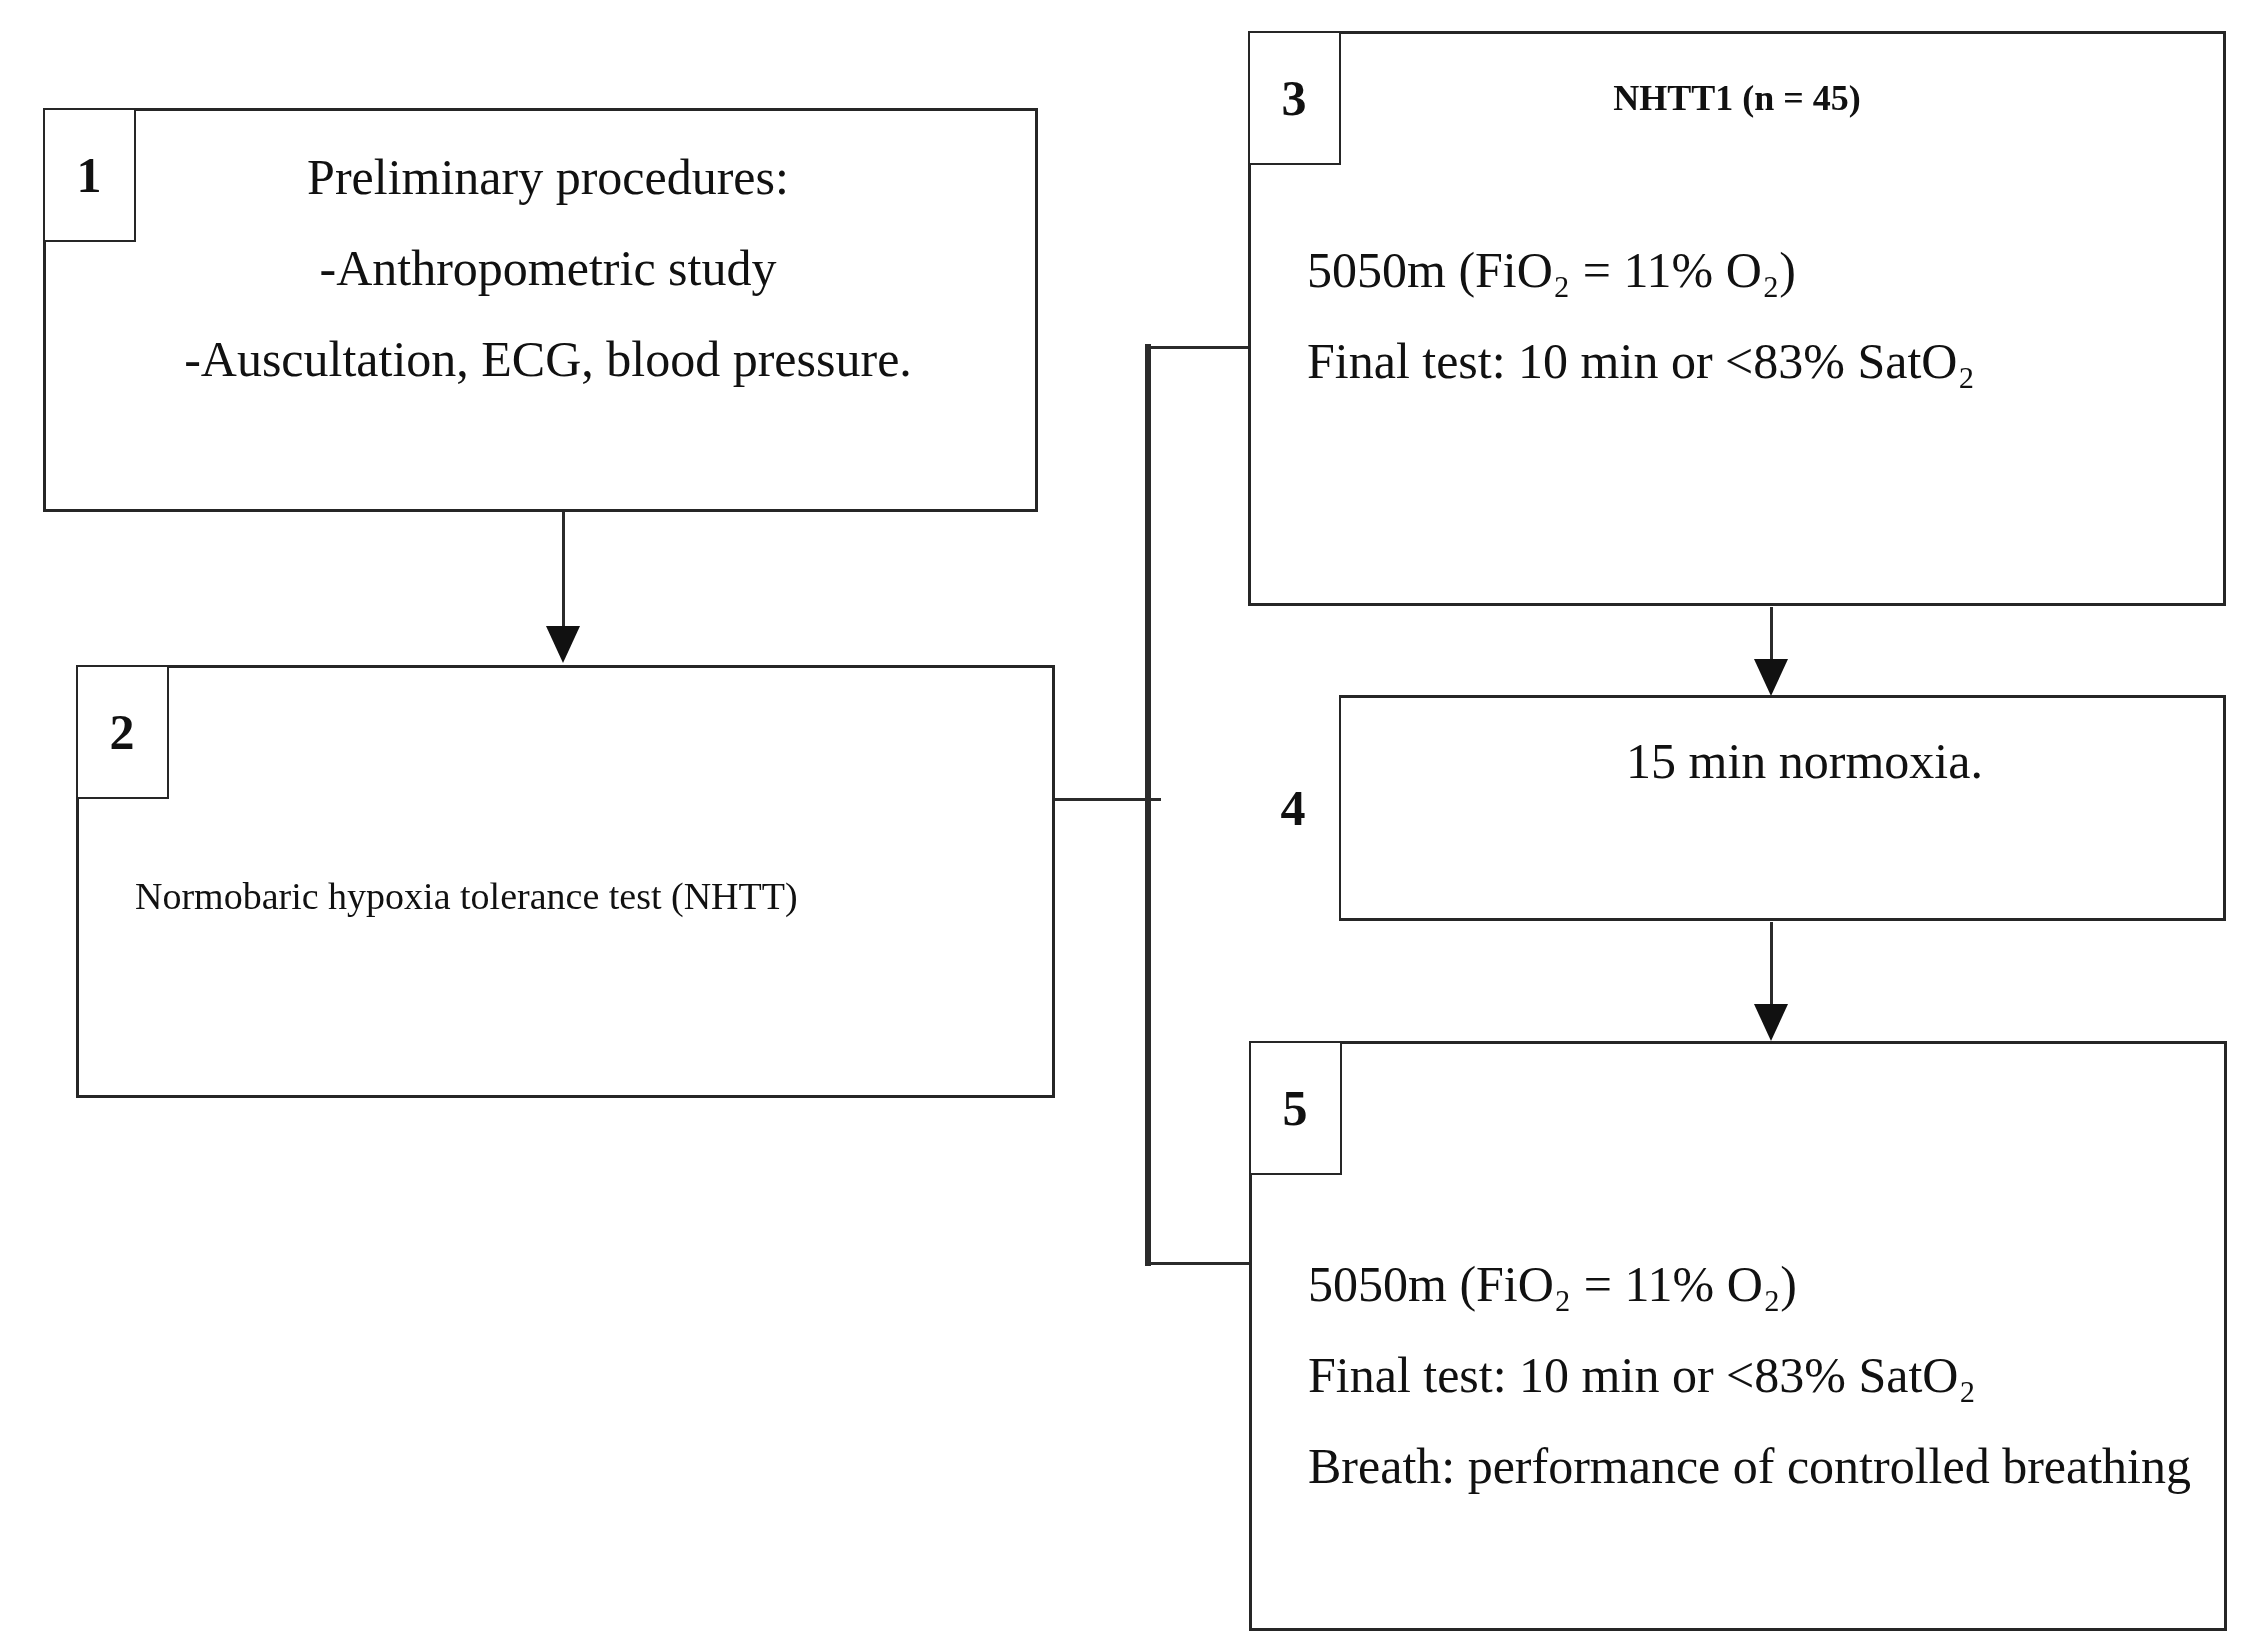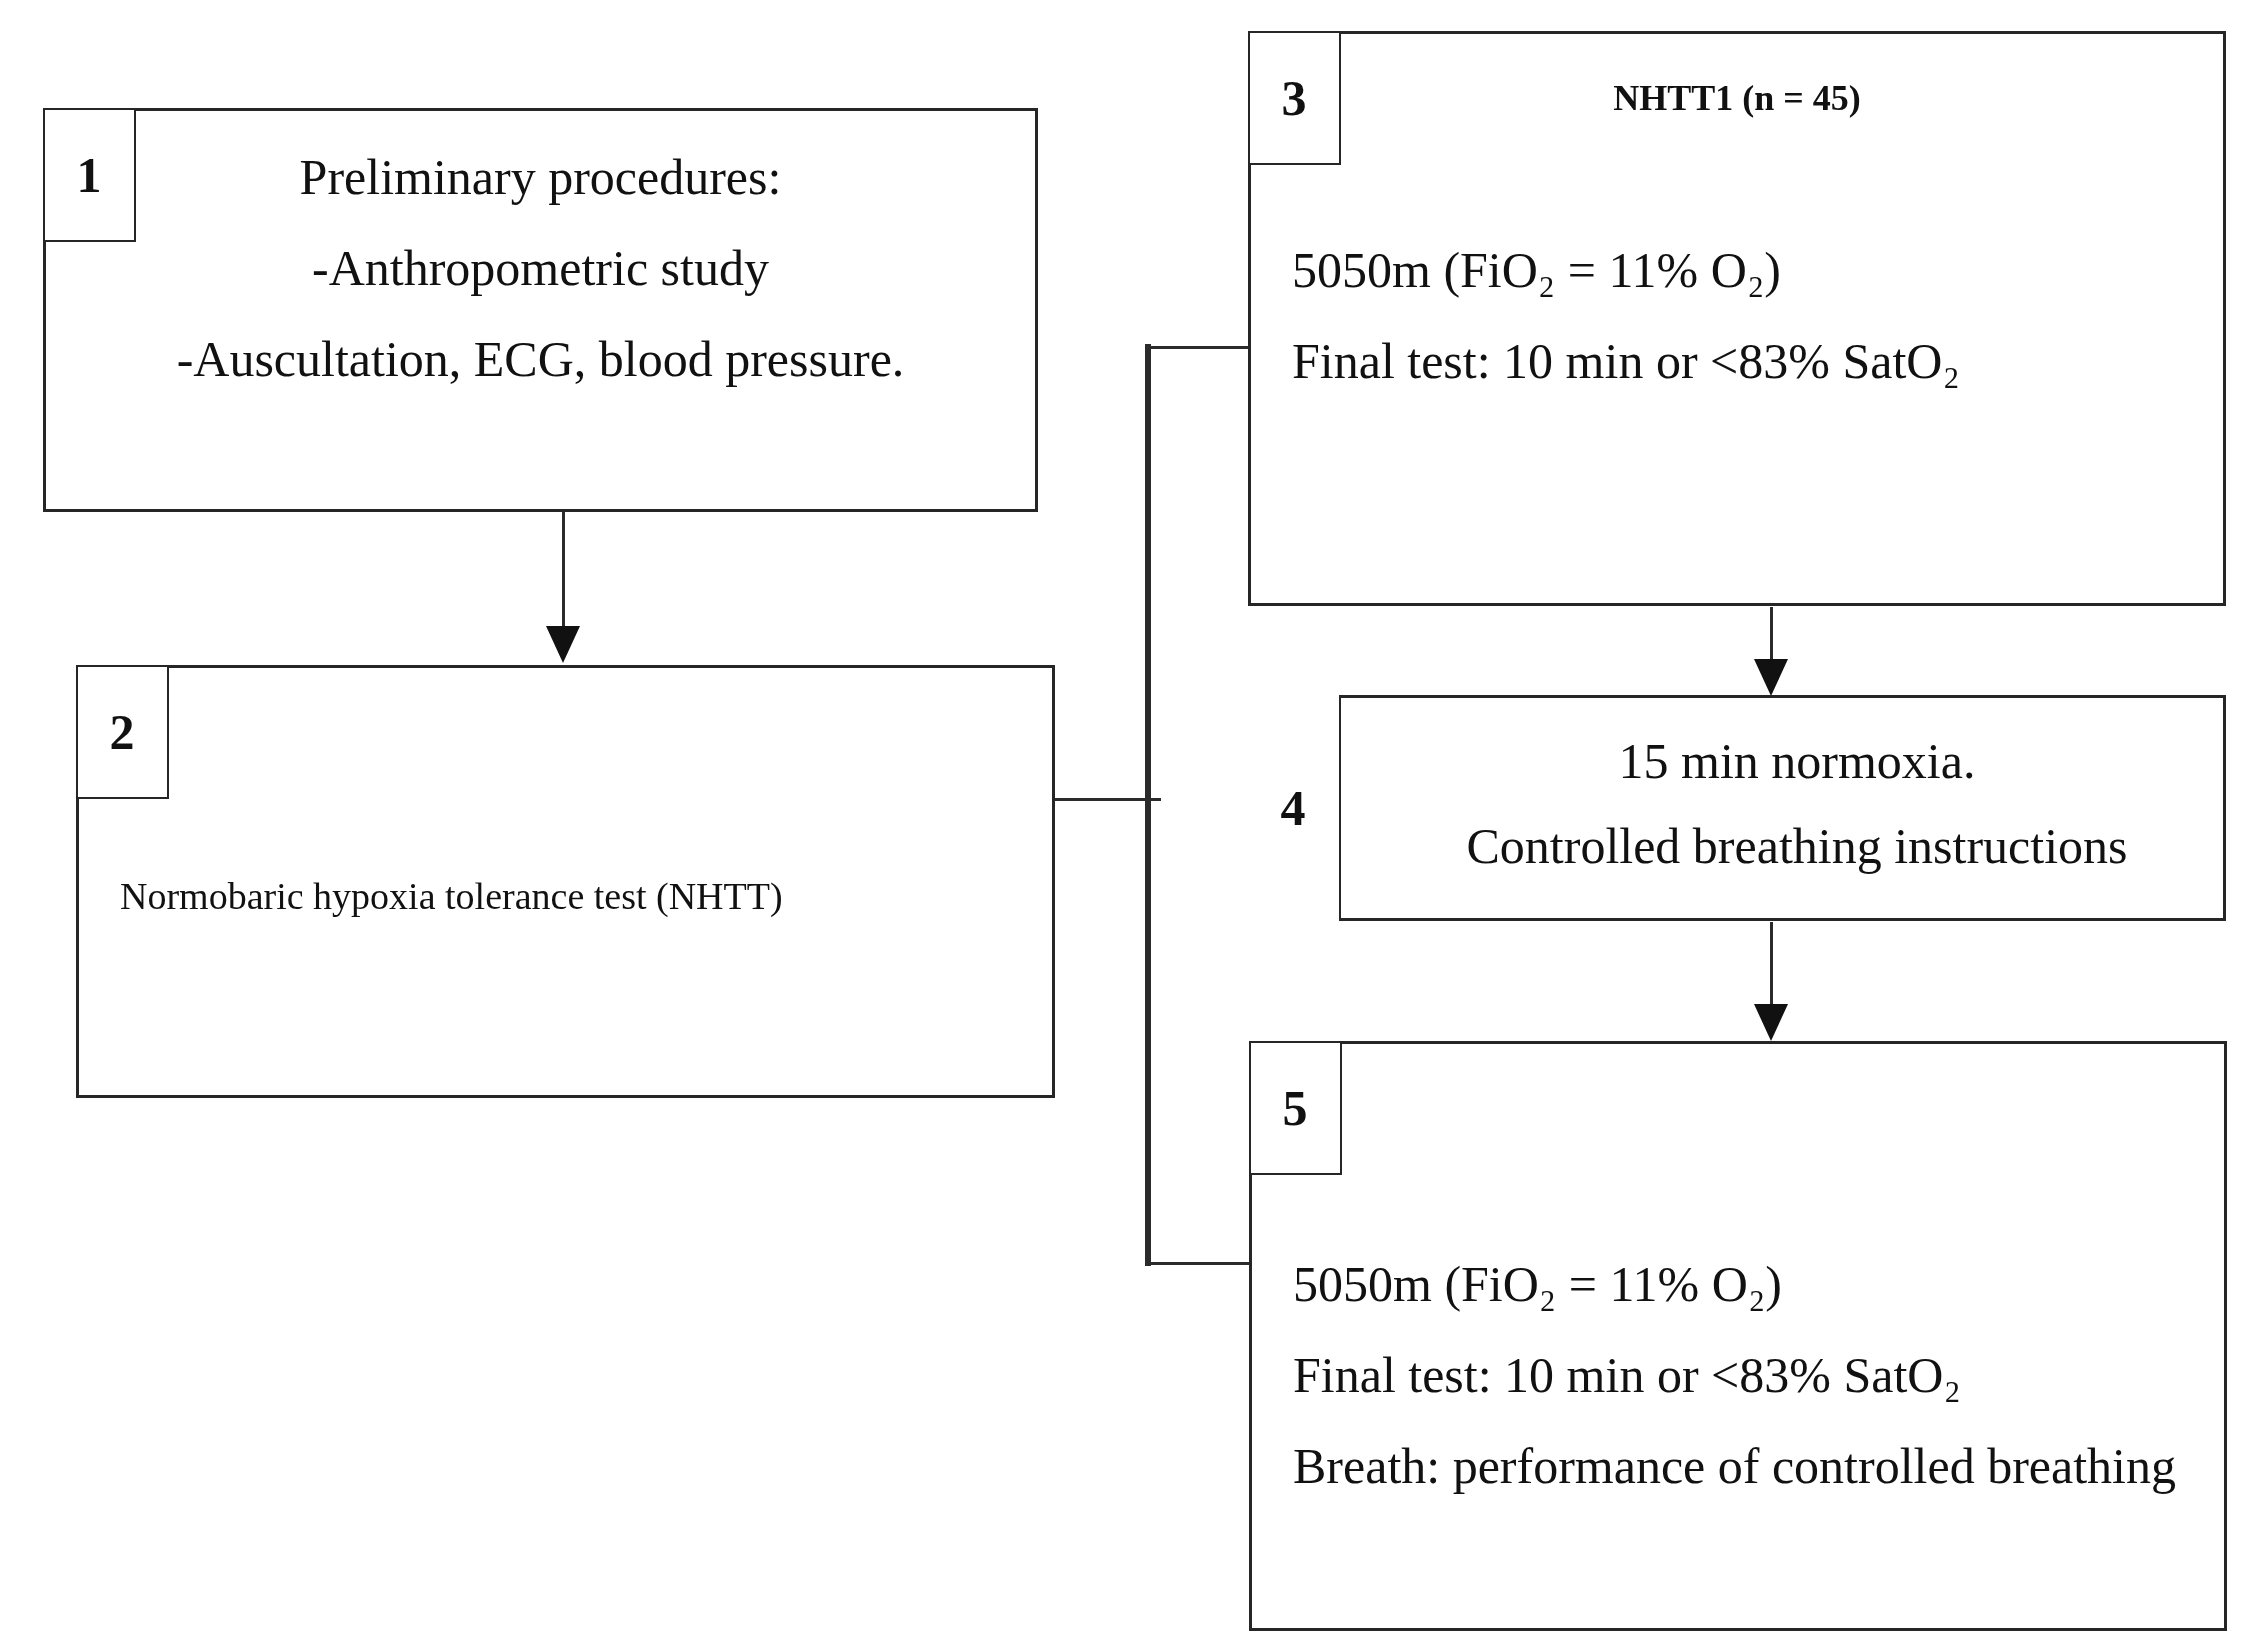--- a/index.html
+++ b/index.html
@@ -45,21 +45,21 @@
     font-weight: bold;
     font-size: 50px;
   }
   #box4 .num-cell {
     height: calc(100% + 6.8px);
     border: none;
     border-right: 2.7px solid #262626;
   }
 
   
-  .bline { white-space: nowrap; }
+  .bline { white-space: nowrap; padding-left: 15px; }
 
   #box1 .content {
     position: absolute; left: 0; right: 0; top: 21px;
     text-align: center; font-size: 50px; line-height: 91px;
   }
   #box2 .content {
     position: absolute; left: 41px; top: 183px;
     font-size: 38px; line-height: 91px;
   }
   .box-title {
@@ -154,21 +154,20 @@
       <div class="bline">Final test: 10 min or &lt;83% SatO₂</div>
     </div>
   </div>
 
   <div class="box" id="box4">
     <div class="num-cell">
       <span>4</span>
     </div>
     <div class="content">
       <div class="bline">15 min normoxia.</div>
-      <div class="bline">Controlled breathing instructions</div>
     </div>
   </div>
 
   <div class="box" id="box5">
     <div class="num-cell">
       <span>5</span>
     </div>
     <div class="body">
       <div class="bline">5050m (FiO₂ = 11% O₂)</div>
       <div class="bline">Final test: 10 min or &lt;83% SatO₂</div>

